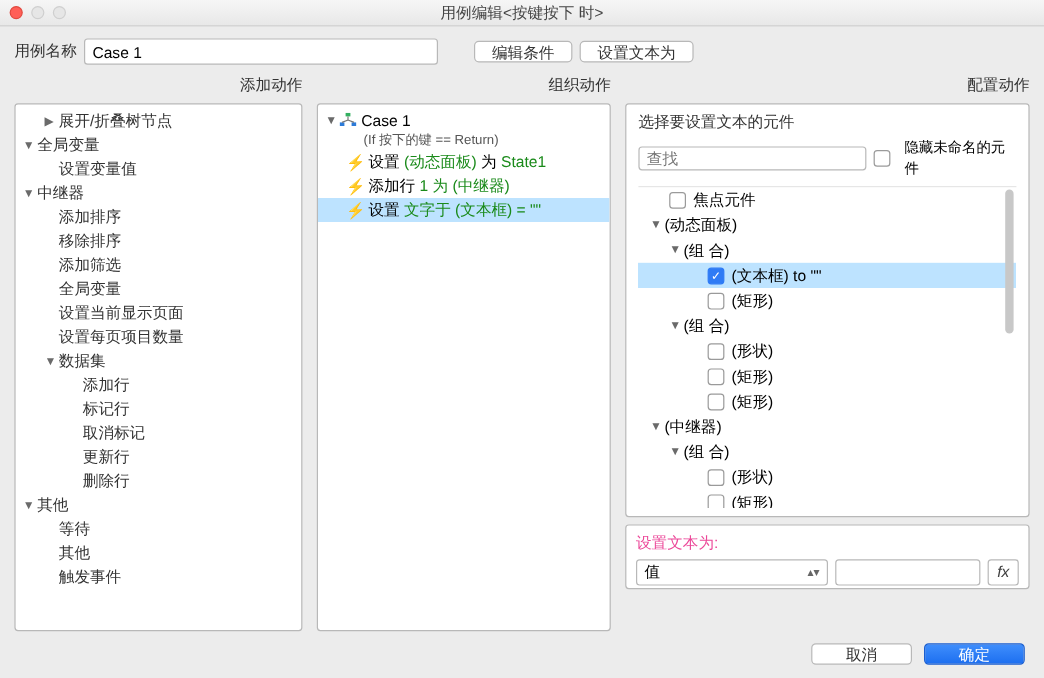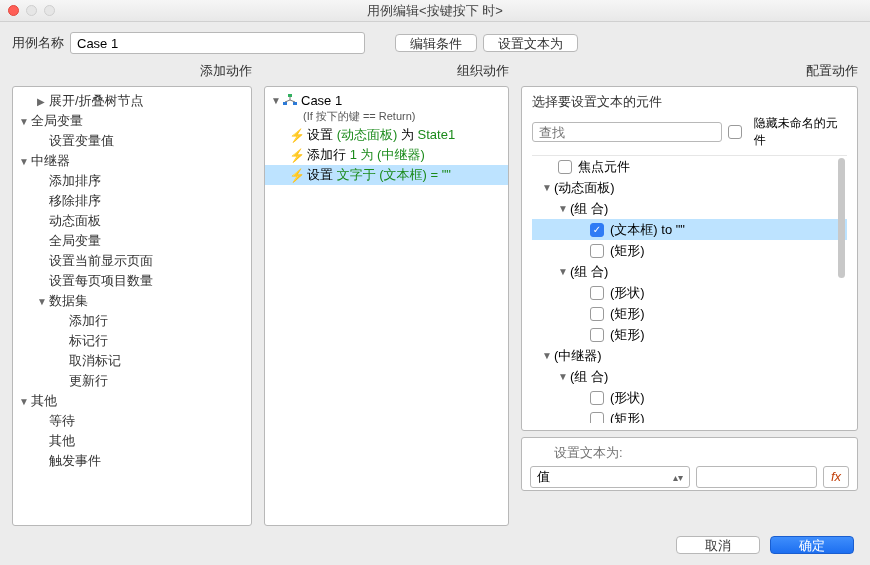--- a/index.html
+++ b/index.html
@@ -45,26 +45,26 @@
 .search-row input { flex: 1; height: 20px; border: 1px solid #b8b8b8; border-radius: 3px; padding: 2px 6px; }
 .cb { width: 14px; height: 14px; border: 1px solid #9a9a9a; border-radius: 3px; display: inline-flex; align-items: center; justify-content: center; background: #fff; margin-right: 6px; }
 .cb.checked { background: #2f7bf5; border-color: #2f7bf5; color: #fff; font-size: 10px; }
 .r-tree { border-top: 1px solid #e6e6e6; max-height: 268px; overflow-y: auto; position: relative; }
 .r-row { display: flex; align-items: center; height: 21px; }
 .r-row.sel { background: #bde3ff; }
 .r-row .tri { margin-left: 0; }
 .pad0 { padding-left: 10px; }
 .pad1 { padding-left: 26px; }
 .pad3 { padding-left: 58px; }
-.set-label { color: #737373; margin-bottom: 4px; margin-left: 24px; }
+.set-label { color: #ec4899; margin-bottom: 4px; }
 .set-row { display: flex; gap: 6px; }
 .sel-box { flex: 0 0 160px; height: 22px; border: 1px solid #b8b8b8; border-radius: 3px; background: #fff; display: flex; align-items: center; justify-content: space-between; padding: 0 6px; }
 .sel-box .chev { font-size: 10px; color: #666; }
 .val-input { flex: 1; height: 22px; border: 1px solid #b8b8b8; border-radius: 3px; background: #fff; }
-.fx { width: 26px; height: 22px; border: 1px solid #b8b8b8; border-radius: 3px; background: #fff; font-style: italic; text-align: center; line-height: 20px; color: #c2410c; }
+.fx { width: 26px; height: 22px; border: 1px solid #b8b8b8; border-radius: 3px; background: #fff; font-style: italic; text-align: center; line-height: 20px; color: #404040; }
 .footer { display: flex; justify-content: flex-end; gap: 10px; padding: 10px 16px; }
 .footer .btn { width: 84px; text-align: center; }
 .scrollbar-stub { position: absolute; right: 2px; top: 2px; width: 7px; height: 120px; background: #c8c8c8; border-radius: 4px; }
 </style>
 </head>
 <body>
 
 <div class="titlebar">
   <div class="traffic">
     <span class="tl-close"></span>
@@ -107,21 +107,21 @@
         <div class="tree-row indent1">
             <span class="tri blank">▶</span>
             <span>添加排序</span>
           </div>
         <div class="tree-row indent1">
             <span class="tri blank">▶</span>
             <span>移除排序</span>
           </div>
         <div class="tree-row indent1">
             <span class="tri blank">▶</span>
-            <span>动态面板</span>
+            <span>添加筛选</span>
           </div>
         <div class="tree-row indent1">
             <span class="tri blank">▶</span>
             <span>全局变量</span>
           </div>
         <div class="tree-row indent1">
             <span class="tri blank">▶</span>
             <span>设置当前显示页面</span>
           </div>
         <div class="tree-row indent1">
@@ -136,20 +136,23 @@
             <span>添加行</span>
           </div>
         <div class="tree-row indent2b">
             <span>标记行</span>
           </div>
         <div class="tree-row indent2b">
             <span>取消标记</span>
           </div>
         <div class="tree-row indent2b">
             <span>更新行</span>
+          </div>
+        <div class="tree-row indent2b">
+            <span>删除行</span>
           </div>
         <div class="tree-row">
             <span class="tri">▼</span>
             <span>其他</span>
           </div>
         <div class="tree-row indent1">
             <span class="tri blank">▶</span>
             <span>等待</span>
           </div>
         <div class="tree-row indent1">

